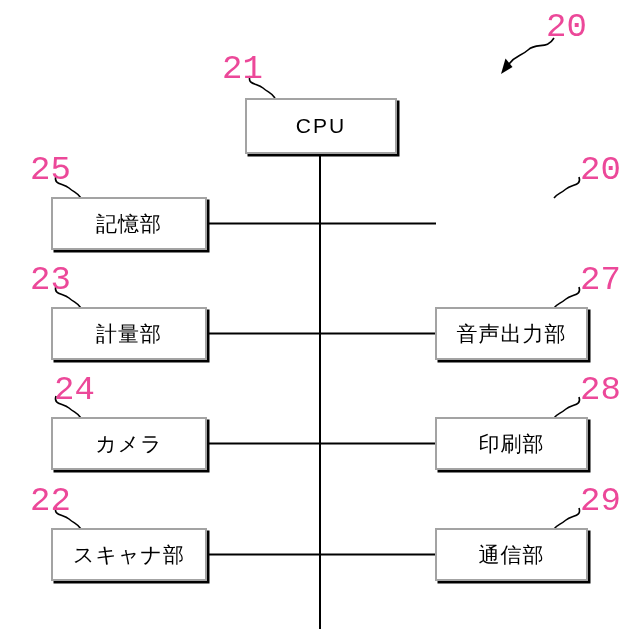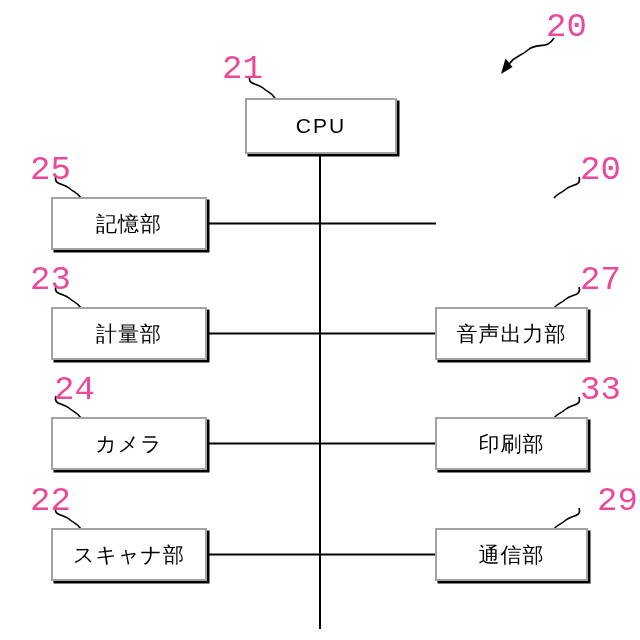--- a/index.html
+++ b/index.html
@@ -47,22 +47,22 @@
   </svg>
 
   <div class="ref" style="left:546px;top:10px;">20</div>
   <div class="ref" style="left:222px;top:52px;">21</div>
   <div class="ref" style="left:30px;top:153px;">25</div>
   <div class="ref" style="left:30px;top:263px;">23</div>
   <div class="ref" style="left:14px;top:373px;margin-left:40px;">24</div>
   <div class="ref" style="left:30px;top:484px;">22</div>
   <div class="ref" style="left:580px;top:153px;">20</div>
   <div class="ref" style="left:580px;top:263px;">27</div>
-  <div class="ref" style="left:580px;top:373px;">33</div>
-  <div class="ref" style="left:580px;top:484px;margin-left:17px;">29</div>
+  <div class="ref" style="left:580px;top:373px;">28</div>
+  <div class="ref" style="left:580px;top:484px;">29</div>
 
   <div class="box cpu">
     <span>CPU</span>
   </div>
 
   <div class="box lbox r1">
     <span>記憶部</span>
   </div>
   <div class="box lbox r2">
     <span>計量部</span>

